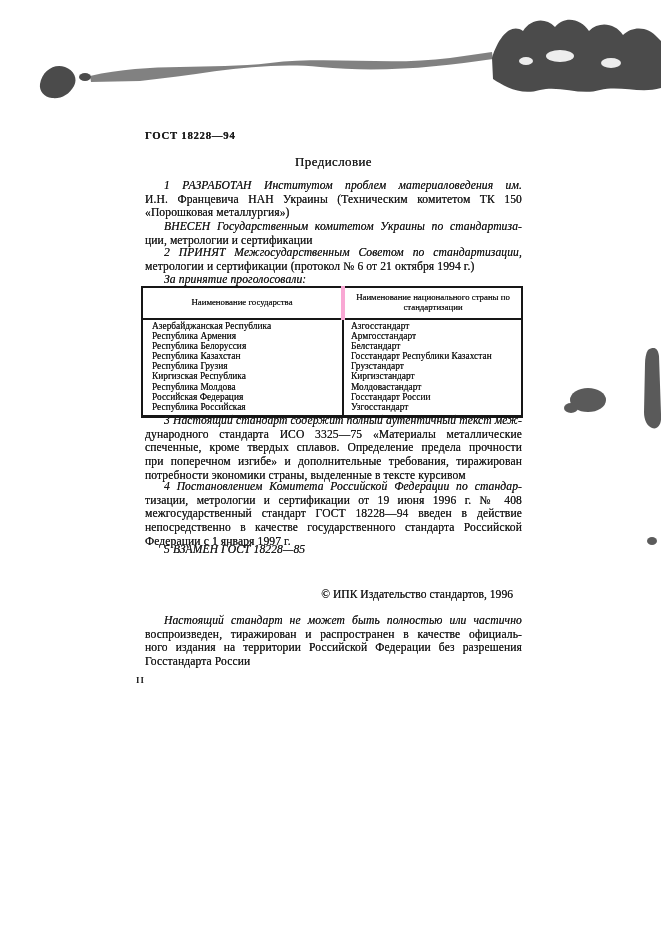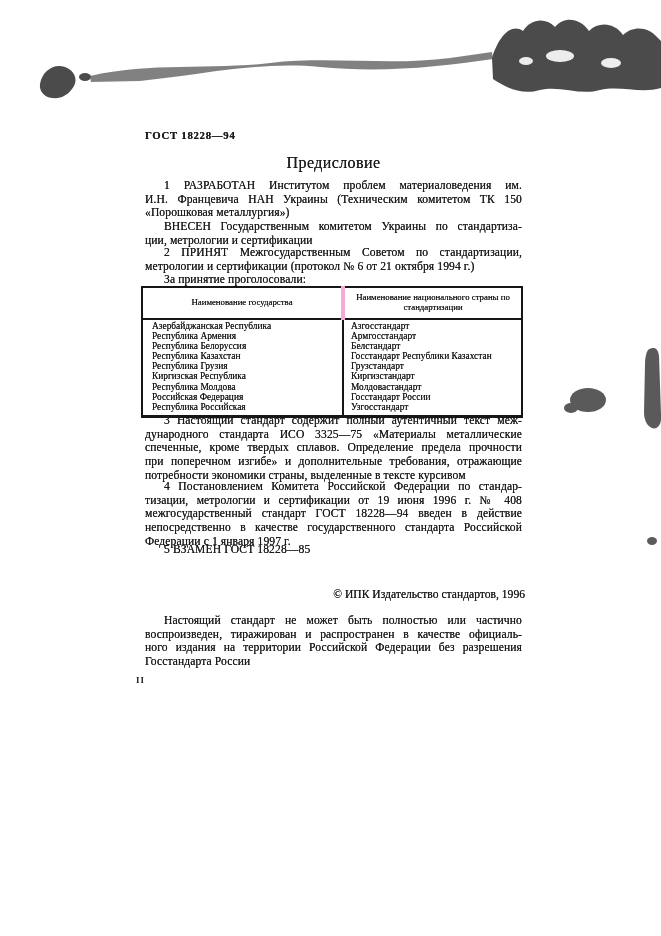--- a/index.html
+++ b/index.html
@@ -19,29 +19,29 @@
     text-align:justify;
     -moz-text-align-last:justify;
     text-align-last:justify;
     line-height:13.7px;
     font-size:11.6px;
     letter-spacing:.1px;
     white-space:normal;
     text-shadow:0 0 .35px #2a2a2a;
   }
   .ln.end{text-align-last:left;-moz-text-align-last:left;}
-  .ln.ind{text-indent:19px;}
+  .ln.ind{text-indent:19px;font-style:italic;}
   .doc-header{
     left:145px;top:129px;
     font-weight:bold;font-size:10.8px;letter-spacing:.7px;
     text-shadow:0 0 .4px #222;
   }
   .doc-title{
     left:145px;width:377px;top:154px;
-    text-align:center;font-size:16px;letter-spacing:.4px;
+    text-align:center;font-size:13px;letter-spacing:.4px;
     text-shadow:0 0 .35px #2a2a2a;
   }
   table.vote{
     position:absolute;left:141px;top:286px;width:382px;
     border-collapse:collapse;
     border:2px solid #161616;
     border-bottom-width:3px;
     table-layout:fixed;
   }
   table.vote th{
@@ -59,21 +59,21 @@
     vertical-align:top;
     padding:0 2px 0 9px;
     text-shadow:0 0 .3px #2a2a2a;
     white-space:nowrap;overflow:hidden;
   }
   table.vote td.c1{border-right:2px solid #161616;}
   table.vote td.c2{padding-left:7px;}
   table.vote tr.first td{padding-top:1px;margin-left:44px;}
   table.vote tr.lastr td{padding-bottom:3px;}
   .copyright{
-    top:588px;left:157px;width:377px;
+    top:588px;left:145px;width:377px;
     text-align:right;padding-right:9px;box-sizing:border-box;
     font-size:11.6px;line-height:13.7px;
     text-shadow:0 0 .35px #2a2a2a;
   }
   .pagenum{
     left:136px;top:675px;
     font-size:8.8px;letter-spacing:1px;font-weight:bold;
   }
   .artifacts{pointer-events:none;}
 </style>
@@ -164,21 +164,21 @@
         <td class="c1">Республика Российская</td>
         <td class="c2">Узгосстандарт</td>
       </tr>
     </tbody>
   </table>
 
   <section class="abs col" style="top:414px">
     <div class="ln ind">3 Настоящий стандарт содержит полный аутентичный текст меж-</div>
     <div class="ln">дународного стандарта ИСО 3325—75 «Материалы металлические</div>
     <div class="ln">спеченные, кроме твердых сплавов. Определение предела прочности</div>
-    <div class="ln">при поперечном изгибе» и дополнительные требования, отражающие</div>
+    <div class="ln">при поперечном изгибе» и дополнительные требования, тиражирован</div>
     <div class="ln end">потребности экономики страны, выделенные в тексте курсивом</div>
   </section>
 
   <section class="abs col" style="top:480px">
     <div class="ln ind">4 Постановлением Комитета Российской Федерации по стандар-</div>
     <div class="ln">тизации, метрологии и сертификации от 19 июня 1996 г. № 408</div>
     <div class="ln">межгосударственный стандарт ГОСТ 18228—94 введен в действие</div>
     <div class="ln">непосредственно в качестве государственного стандарта Российской</div>
     <div class="ln end">Федерации с 1 января 1997 г.</div>
   </section>

